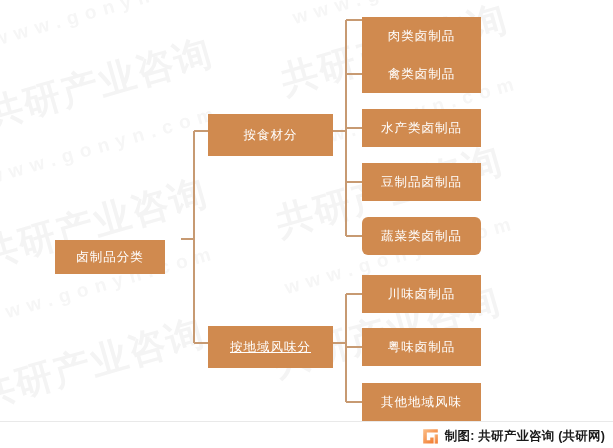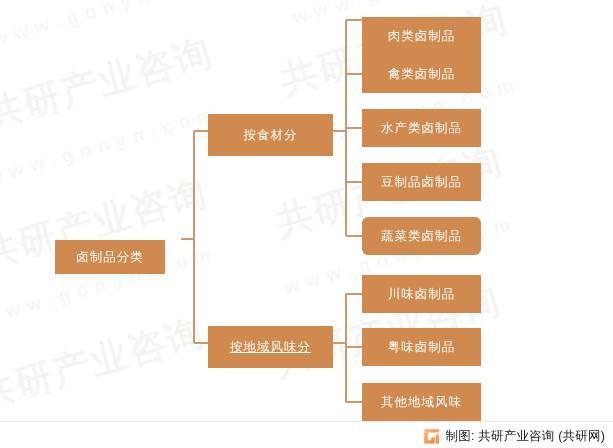--- a/index.html
+++ b/index.html
@@ -91,20 +91,21 @@
   }
   .footer {
     position: absolute;
     right: 8px;
     top: 426px;
     height: 20px;
     display: flex;
     align-items: center;
     gap: 6px;
     z-index: 5;
+    font-weight: bold;
   }
   .logo-mark {
     width: 17px;
     height: 17px;
     position: relative;
     display: inline-block;
   }
   .footer-text {
     font-size: 12.5px;
     color: #1a1a1a;

